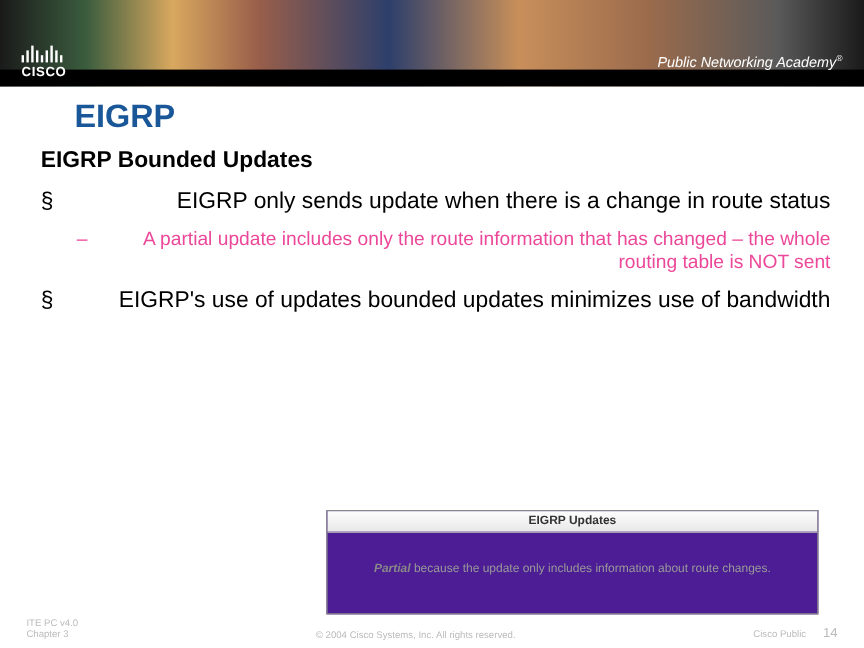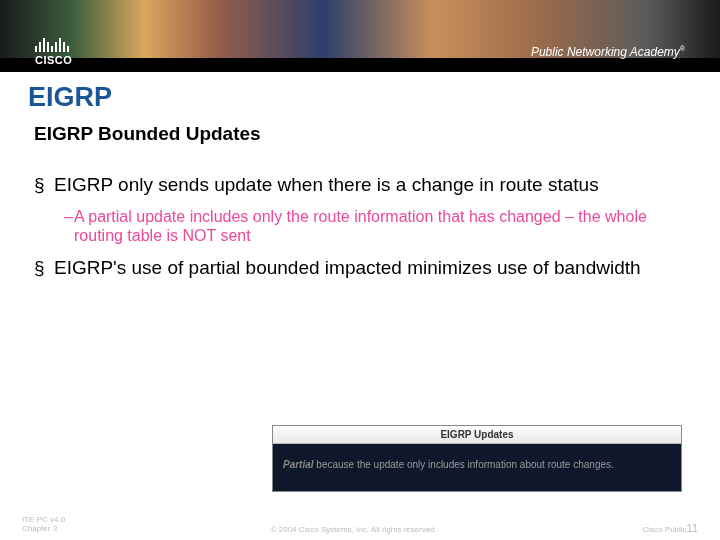--- a/index.html
+++ b/index.html
@@ -21,21 +21,21 @@
       #985e4a 30%,
       #2d3f6b 45%,
       #c88f5a 60%,
       #9b6b4c 75%,
       #5a5a5a 90%,
       #1a1a1a 100%);
     position: relative;
     display: flex;
     align-items: center;
     justify-content: space-between;
-    padding: 0 35px;
+    padding: 0 18px;
   }
   .top-banner::after {
     content: "";
     position: absolute;
     left: 0; right: 0; bottom: 0;
     height: 14px;
     background: #000;
   }
   .cisco-logo {
     color: #fff;
@@ -68,31 +68,33 @@
   }
   .academy sup { font-size: 7px; }
   .content {
     padding: 10px 28px 0 28px;
   }
   .title {
     color: #1a5798;
     font-size: 27px;
     font-weight: bold;
     margin-bottom: 10px;
+    margin-left: 34px;
   }
   .subtitle {
     color: #000;
     font-size: 19px;
     font-weight: bold;
-    margin-bottom: 28px;
+    margin-bottom: 11px;
     padding-left: 6px;
   }
   .bullet-list {
     list-style: none;
     padding-left: 6px;
+    text-align: right;
   }
   .bullet-item {
     margin-bottom: 10px;
   }
   .bullet-main {
     font-size: 19px;
     color: #000;
     line-height: 1.25;
     position: relative;
     padding-left: 20px;
@@ -116,60 +118,61 @@
     content: "–";
     position: absolute;
     left: 30px;
   }
   .embed-box {
     position: absolute;
     left: 272px;
     top: 425px;
     width: 410px;
     border: 1px solid #888;
-    background: #0f172a;
+    background: #4c1d95;
     font-size: 10px;
   }
   .embed-titlebar {
     background: linear-gradient(#fdfdfd,#e8e8e8);
     border-bottom: 1px solid #bbb;
     padding: 3px 8px;
     font-size: 10px;
     font-weight: bold;
     text-align: center;
     color: #333;
   }
   .embed-head {
     background: #555;
     color: #eee;
     padding: 4px 8px;
     font-size: 10px;
   }
   .embed-body {
-    padding: 14px 10px;
+    padding: 24px 10px;
     color: #999;
     line-height: 1.35;
     filter: blur(0.3px);
+    text-align: center;
   }
   .embed-body p { margin-bottom: 5px; }
   .embed-body em { font-style: italic; font-weight: bold; color: #888; }
   .footer {
     position: absolute;
     bottom: 6px;
     left: 0; right: 0;
     padding: 0 22px;
     display: flex;
     justify-content: space-between;
     align-items: flex-end;
     font-size: 8px;
     color: #bbb;
   }
   .footer-left { line-height: 1.2; }
   .footer-mid { color: #bbb; }
-  .footer-right { display: flex; align-items: baseline; }
+  .footer-right { display: flex; gap: 14px; align-items: baseline; }
   .page-num { color: #bbb; font-size: 11px; }
 </style>
 </head>
 <body>
 
 <div class="top-banner">
   <div class="cisco-logo">
     <div class="cisco-bars">
       <span style="height:6px"></span>
         <span style="height:10px"></span>
@@ -193,35 +196,35 @@
   <div class="subtitle">EIGRP Bounded Updates</div>
 
   <ul class="bullet-list">
     <li class="bullet-item">
       <div class="bullet-main">EIGRP only sends update when there is a change in route status</div>
     </li>
     <li class="bullet-item">
       <div class="sub">A partial update includes only the route information that has changed – the whole routing table is NOT sent</div>
     </li>
     <li class="bullet-item">
-      <div class="bullet-main">EIGRP's use of partial bounded impacted minimizes use of bandwidth</div>
+      <div class="bullet-main">EIGRP's use of updates bounded updates minimizes use of bandwidth</div>
     </li>
   </ul>
 </div>
 
 <div class="embed-box">
   <div class="embed-titlebar">EIGRP Updates</div>
   <div class="embed-body">
     <p><em>Partial</em><span> because the update only includes information about route changes.</span></p>
   </div>
 </div>
 
 <div class="footer">
   <div class="footer-left">
     <div>ITE PC v4.0</div>
     <div>Chapter 3</div>
   </div>
   <div class="footer-mid">© 2004 Cisco Systems, Inc. All rights reserved.</div>
   <div class="footer-right">
     <span>Cisco Public</span>
-    <span class="page-num">11</span>
+    <span class="page-num">14</span>
   </div>
 </div>
 
 </body></html>

